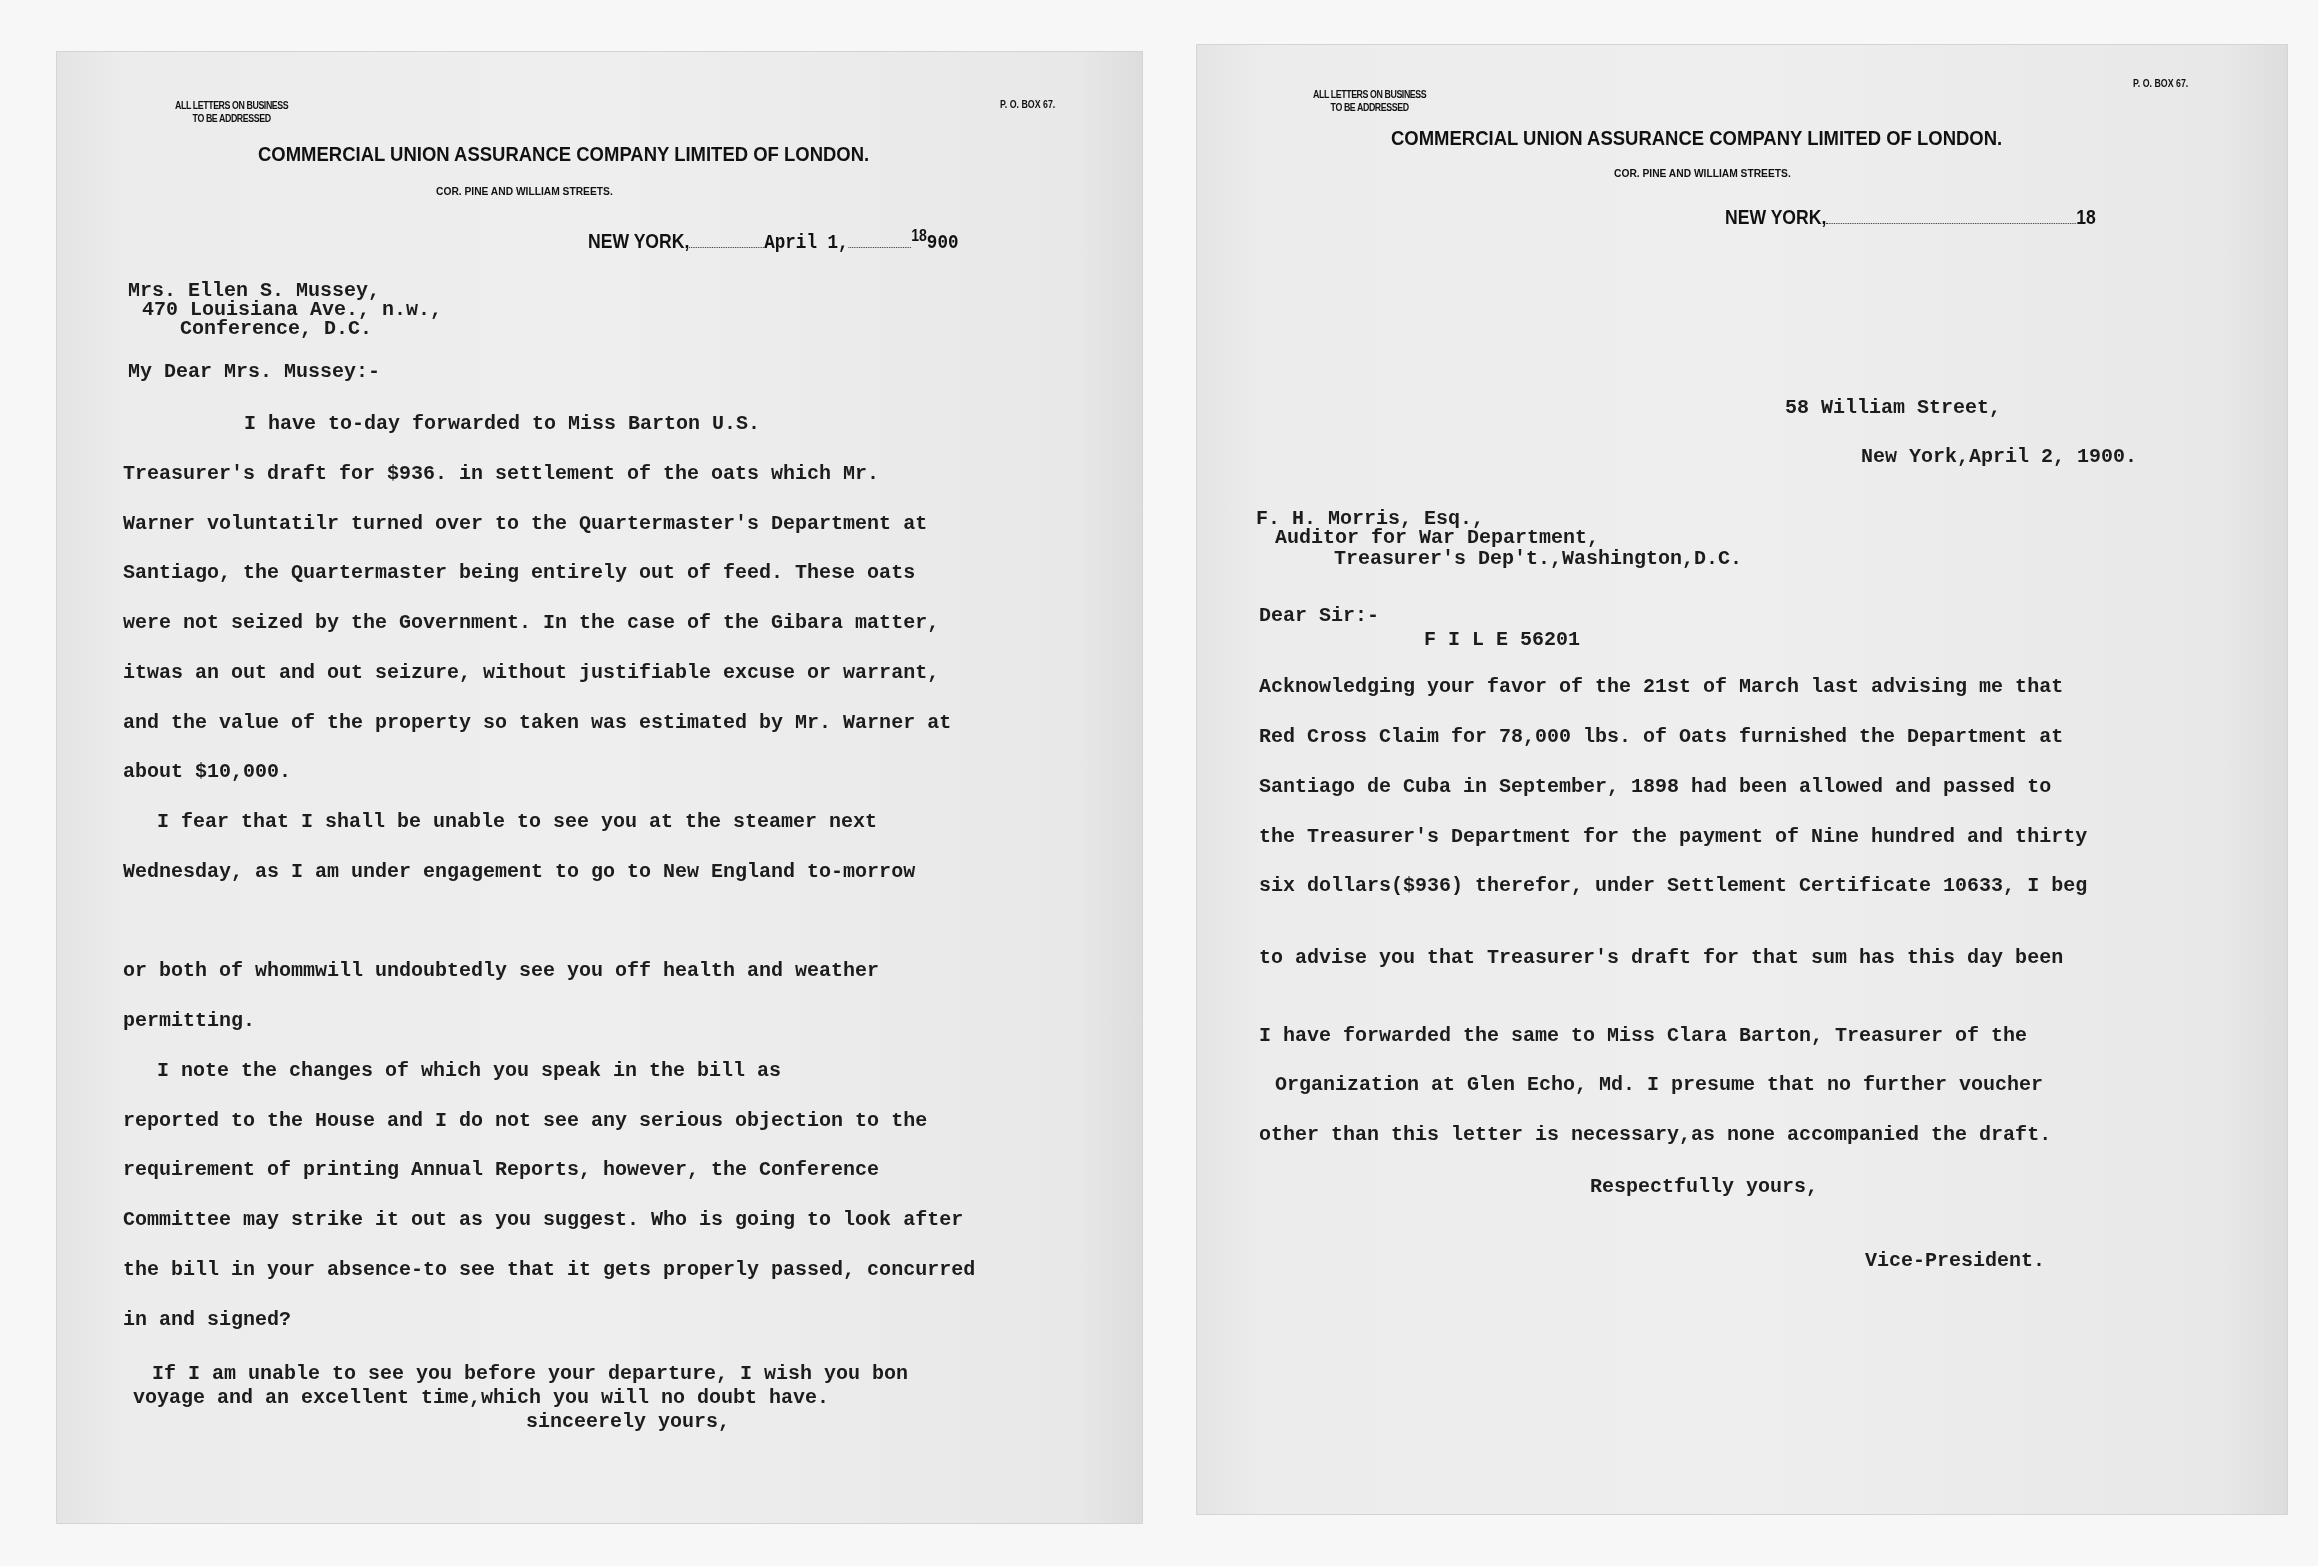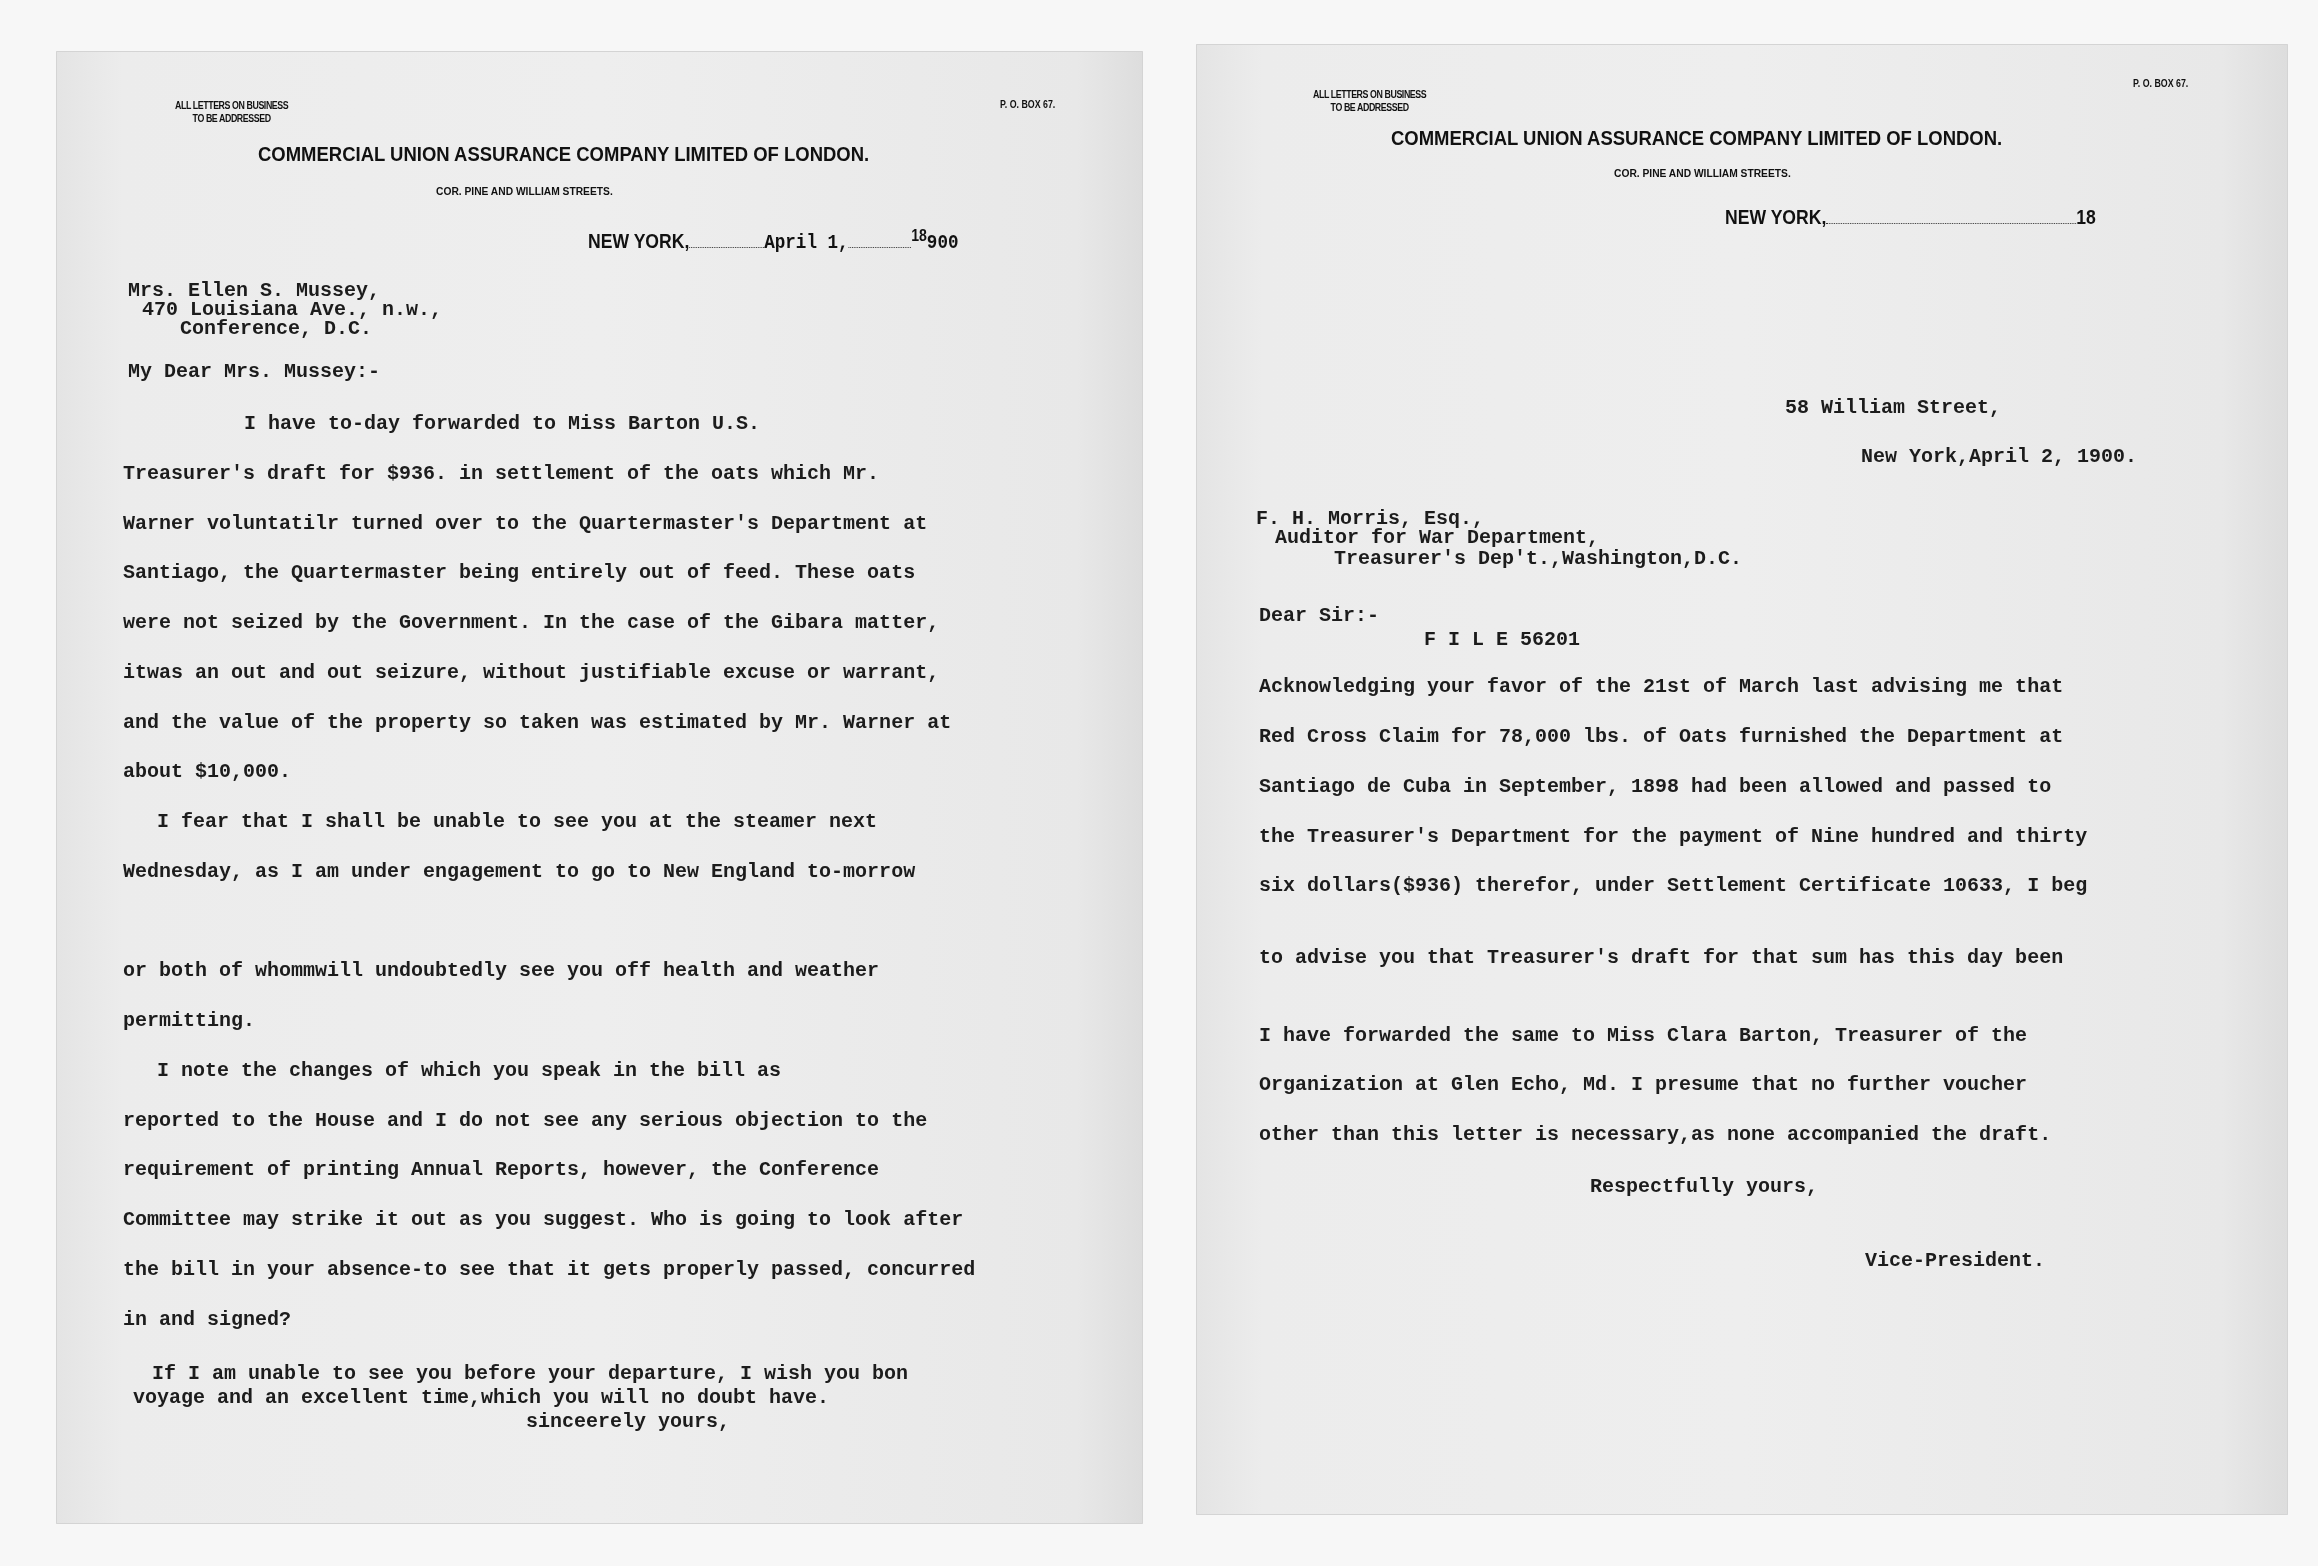--- a/index.html
+++ b/index.html
@@ -99,19 +99,19 @@
   <div class="tw" style="left:62px; top:559px;">Dear Sir:-</div>
   <div class="tw" style="left:227px; top:583px;">F I L E  56201</div>
 
   <div class="tw" style="left:62px; top:630px;">Acknowledging your favor of the 21st of March last advising me that</div>
   <div class="tw" style="left:62px; top:680px;">Red Cross Claim for 78,000 lbs. of Oats furnished the Department at</div>
   <div class="tw" style="left:62px; top:730px;">Santiago de Cuba in September, 1898 had been allowed and passed to</div>
   <div class="tw" style="left:62px; top:780px;">the Treasurer's Department for the payment of Nine hundred and thirty</div>
   <div class="tw" style="left:62px; top:829px;">six dollars($936) therefor, under Settlement Certificate 10633, I beg</div>
   <div class="tw" style="left:62px; top:901px;">to advise you that Treasurer's draft for that sum has this day been</div>
   <div class="tw" style="left:62px; top:979px;">I have forwarded the same to Miss Clara Barton, Treasurer of the</div>
-  <div class="tw" style="left:62px; top:1028px;">Organization at Glen Echo, Md.   I presume that no further voucher</div>
+  <div class="tw" style="left:78px; top:1028px;">Organization at Glen Echo, Md.   I presume that no further voucher</div>
   <div class="tw" style="left:62px; top:1078px;">other than this letter is necessary,as none accompanied the draft.</div>
 
   <div class="tw" style="left:393px; top:1130px;">Respectfully yours,</div>
   <div class="tw" style="left:668px; top:1204px;">Vice-President.</div>
 </div>
 
 
 </body></html>

